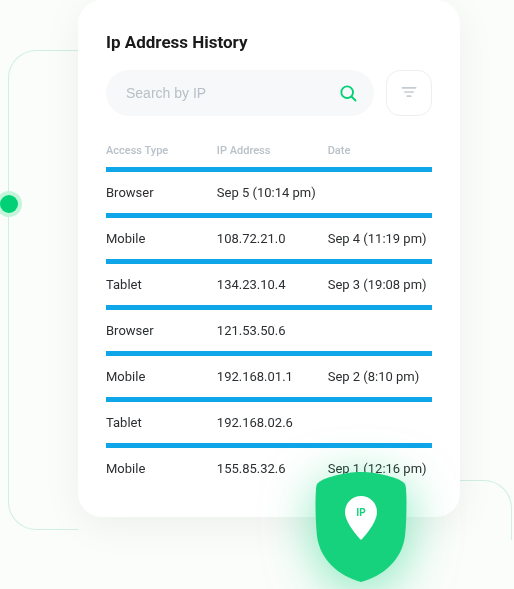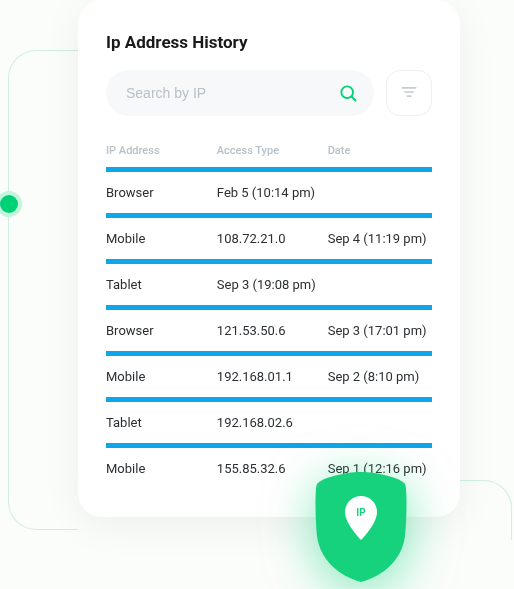--- a/index.html
+++ b/index.html
@@ -169,42 +169,42 @@
           <line x1="4" y1="7" x2="20" y2="7"></line>
           <line x1="7" y1="12" x2="17" y2="12"></line>
           <line x1="10" y1="17" x2="14" y2="17"></line>
         </svg>
       </span>
     </button>
   </div>
 
   <div class="table">
     <div class="thead">
+      <div class="th col1">Access Type</div>
       <div class="th col2">IP Address</div>
-      <div class="th col1">Access Type</div>
       <div class="th col3">Date</div>
     </div>
     <div id="tbody">
         <div class="trow">
           <div class="col1">Browser</div>
-          <div class="col3">Feb 5 (10:14 pm)</div>
+          <div class="col3">Sep 5 (10:14 pm)</div>
         </div>
         <div class="trow">
           <div class="col1">Mobile</div>
           <div class="col2">108.72.21.0</div>
           <div class="col3">Sep 4 (11:19 pm)</div>
         </div>
         <div class="trow">
           <div class="col1">Tablet</div>
+          <div class="col2">134.23.10.4</div>
           <div class="col3">Sep 3 (19:08 pm)</div>
         </div>
         <div class="trow">
           <div class="col1">Browser</div>
           <div class="col2">121.53.50.6</div>
-          <div class="col3">Sep 3 (17:01 pm)</div>
         </div>
         <div class="trow">
           <div class="col1">Mobile</div>
           <div class="col2">192.168.01.1</div>
           <div class="col3">Sep 2 (8:10 pm)</div>
         </div>
         <div class="trow">
           <div class="col1">Tablet</div>
           <div class="col2">192.168.02.6</div>
         </div>

